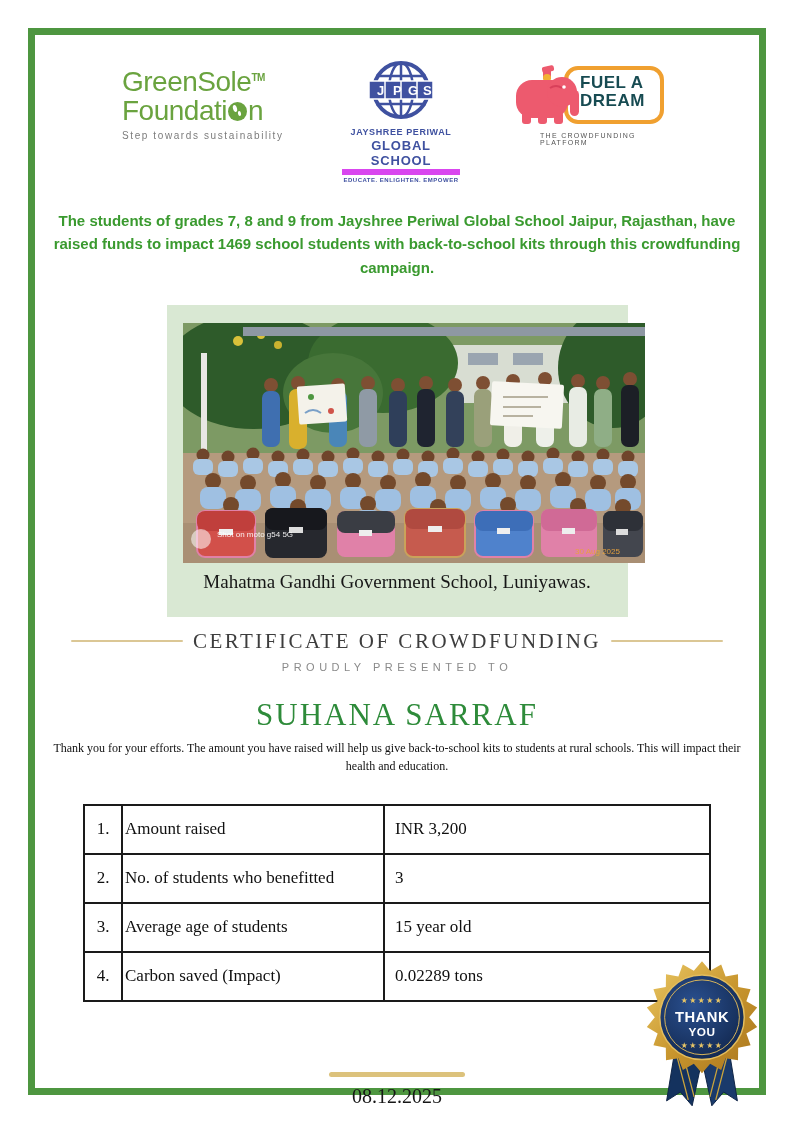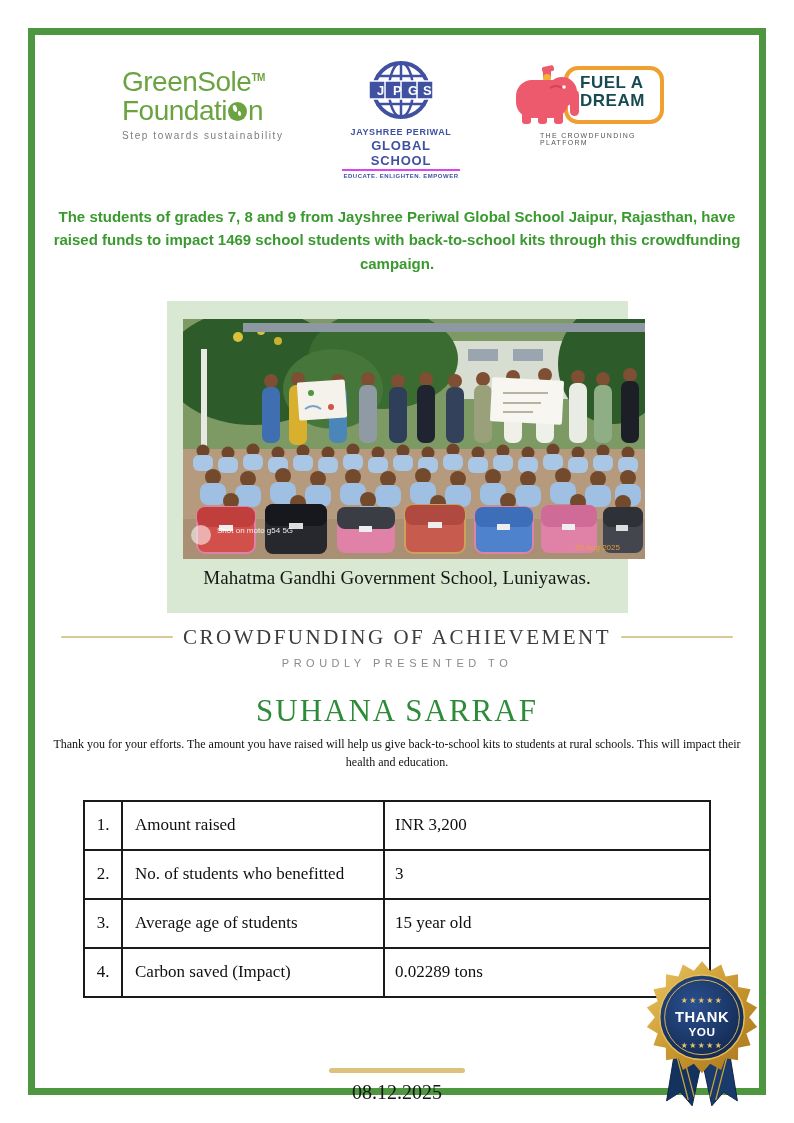--- a/index.html
+++ b/index.html
@@ -15,21 +15,21 @@
   .gs-line1 { font-size:28px; line-height:1.0; color:#6aa33f; font-weight:500; letter-spacing:-0.5px; }
   .gs-tm { font-size:10px; vertical-align:super; color:#6aa33f; font-weight:700; }
   .gs-line2 { font-size:28px; line-height:1.05; color:#6aa33f; font-weight:500; letter-spacing:-0.5px; display:flex; align-items:center; }
   .gs-globe { display:inline-block; width:19px; height:19px; border-radius:50%; background:#6aa33f; position:relative; margin:2px 1px 0 1px; }
   .gs-globe::before { content:""; position:absolute; left:5px; top:3px; width:4px; height:7px; border-radius:50%; background:#fff; transform:rotate(-15deg); }
   .gs-globe::after { content:""; position:absolute; left:10px; top:9px; width:3px; height:5px; border-radius:50%; background:#fff; transform:rotate(-15deg); }
   .gs-tagline { font-size:10px; color:#7c7c7c; letter-spacing:1.6px; margin-top:5px; }
 
   .jpgs-logo { width:118px; text-align:center; font-family:"Liberation Sans", sans-serif; }
   .jpgs-text1 { font-size:9px; font-weight:700; color:#3f51a0; letter-spacing:0.6px; margin-top:1px; }
-  .jpgs-text2 { font-size:13px; font-weight:700; color:#3f51a0; letter-spacing:0.8px; border-bottom:2px solid #d946ef; display:inline-block; padding-bottom:1px; margin-top:1px; }
+  .jpgs-text2 { font-size:13px; font-weight:700; color:#3f51a0; letter-spacing:0.8px; border-bottom:6px solid #d946ef; display:inline-block; padding-bottom:1px; margin-top:1px; }
   .jpgs-text3 { font-size:6px; font-weight:700; color:#3f51a0; letter-spacing:0.5px; margin-top:2px; }
 
   .fad-logo { width:160px; position:relative; height:92px; font-family:"Liberation Sans", sans-serif; }
   .fad-box { position:absolute; left:52px; top:6px; width:100px; height:58px; border:4px solid #f0a030; border-radius:14px; }
   .fad-text { position:absolute; left:68px; top:14px; width:84px; color:#174b52; font-weight:700; font-size:17px; line-height:1.05; letter-spacing:0.5px; }
   .fad-elephant { position:absolute; left:0; top:0; }
   .fad-tagline { position:absolute; left:28px; top:72px; width:132px; font-size:7px; color:#555; letter-spacing:1.3px; }
 
   
   .banner { margin:26px auto 0; width:706px; text-align:center;
@@ -47,21 +47,21 @@
   .cert-title { font-size:21px; letter-spacing:2.5px; color:#3d3d3d; font-weight:500; }
   .presented { text-align:center; margin-top:7px; font-family:"Liberation Sans", sans-serif;
                font-size:11px; letter-spacing:4.5px; color:#8a8a8a; font-weight:500; }
   .recipient { text-align:center; margin-top:24px; font-size:31px; letter-spacing:2px; color:#2e8b3a; }
   .message { margin:6px auto 0; width:716px; text-align:center; font-size:12px; line-height:1.55; color:#101010; }
 
   
   .impact-table { margin:28px auto 0; border-collapse:collapse; }
   .impact-table td { border:2px solid #1a1a1a; height:49px; font-size:17px; color:#101010; }
   .td-num { width:38px; text-align:center; }
-  .td-label { width:262px; padding-left:12px; }
+  .td-label { width:262px; padding-left:2px; }
   .td-value { width:326px; padding-left:10px; }
 
   
   .date-line { margin:70px auto 0; width:136px; height:5px; border-radius:3px; background:#dcc27c; }
   .date-text { text-align:center; margin-top:8px; font-size:20px; color:#161616; }
 
   .badge { position:absolute; right:33px; top:956px; width:118px; height:156px; z-index:5; }
 </style>
 </head>
 <body>
@@ -258,21 +258,21 @@
         </g>
         <circle cx="18" cy="216" r="10" fill="#ffffff" opacity="0.55"></circle>
         <text x="34" y="214" font-family="Liberation Sans, sans-serif" font-size="8" fill="#ffffff" opacity="0.9">Shot on moto g54 5G</text>
         <text x="392" y="231" font-family="Liberation Sans, sans-serif" font-size="8" fill="#e8a23d" opacity="0.95">30 Aug 2025</text>
       </svg>
       <div class="photo-caption">Mahatma Gandhi Government School, Luniyawas.</div>
     </div>
 
     <div class="title-row">
       <div class="title-line"></div>
-      <div class="cert-title">CROWDFUNDING OF ACHIEVEMENT</div>
+      <div class="cert-title">CERTIFICATE OF CROWDFUNDING</div>
       <div class="title-line"></div>
     </div>
 
     <div class="presented">PROUDLY PRESENTED TO</div>
     <div class="recipient">SUHANA SARRAF</div>
     <div class="message">Thank you for your efforts. The amount you have raised will help us give back-to-school kits to students at rural schools. This will impact their health and education.</div>
 
     <table class="impact-table">
       <tbody>
         <tr>

